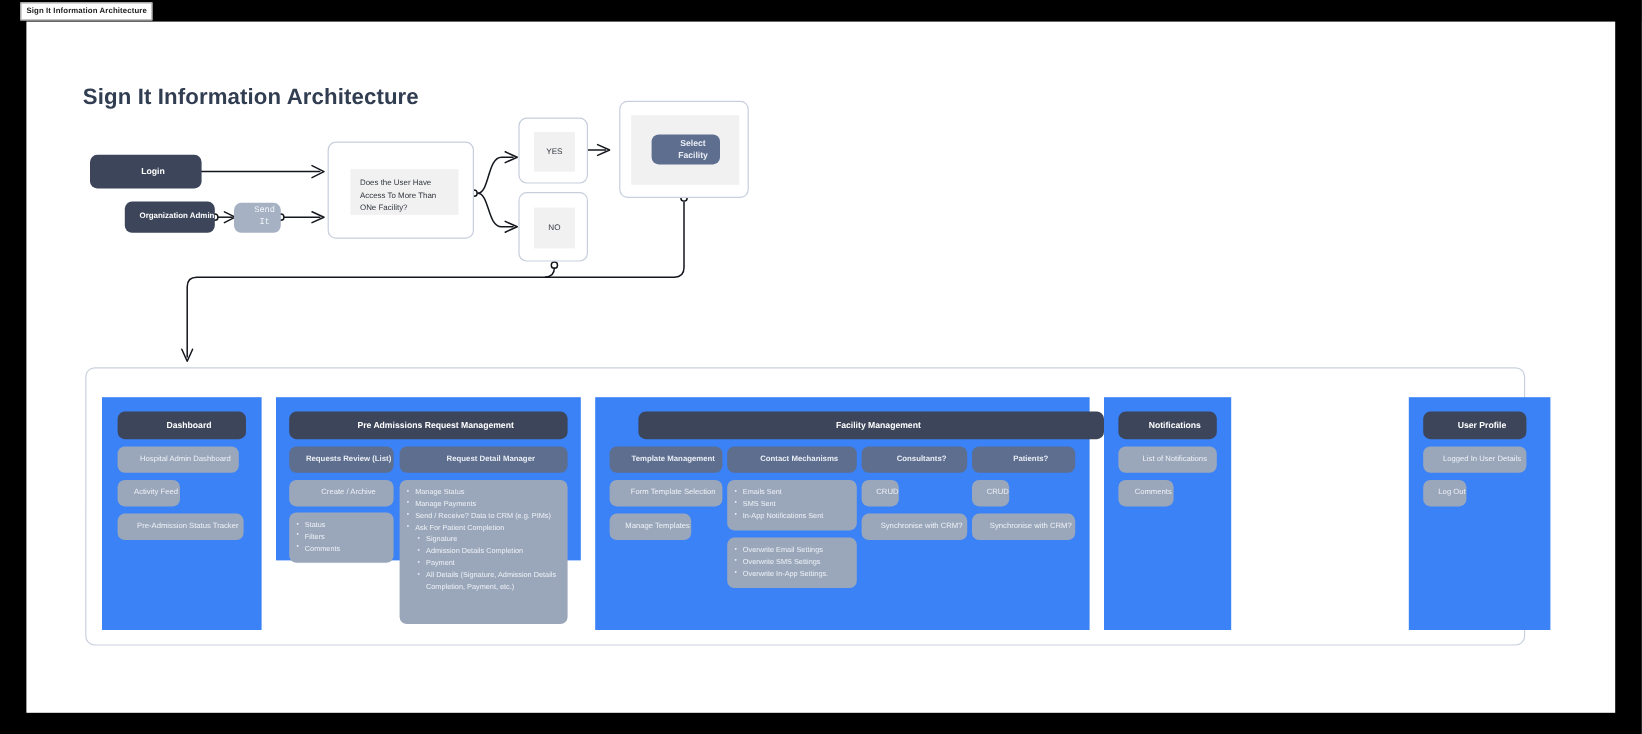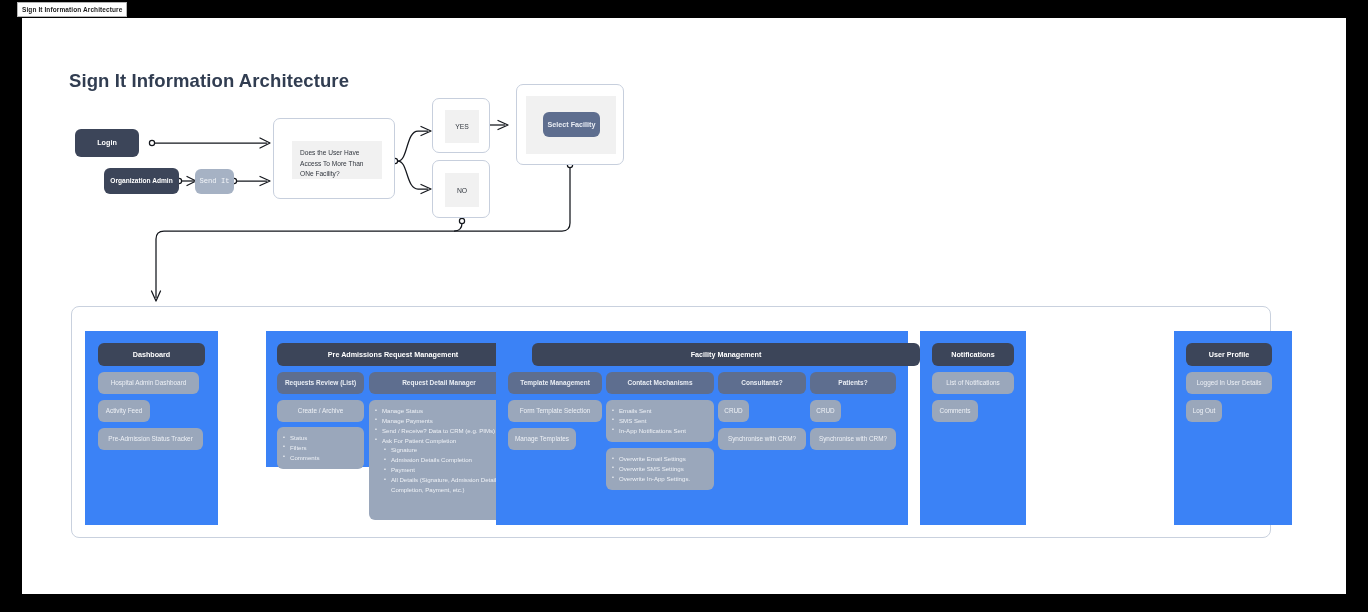--- a/index.html
+++ b/index.html
@@ -48,20 +48,21 @@
   }
 
   
   .node {
     position: absolute;
     display: flex; align-items: center; justify-content: center;
     border-radius: 6px;
     font-size: 7.2px;
     text-align: center;
     line-height: 1.35;
+    padding-left: 12px;
   }
   .node-dark {
     background: #3c4559;
     color: #ffffff;
     font-weight: bold;
   }
   .node-mid {
     background: #5e6e8f;
     color: #e9edf4;
     font-weight: bold;
@@ -187,21 +188,21 @@
       <path class="wire" d="M 476 102.5 L 486 107 L 476 111.5" stroke-linejoin="round" stroke-linecap="round"></path>
 
       <circle class="dot" cx="548" cy="147" r="2.6"></circle>
       <path class="wire" d="M 548 150 L 548 205 Q 548 213 540 213 L 142 213 Q 134 213 134 221 L 134 280"></path>
       <path class="wire" d="M 129.5 273 L 134 283 L 138.5 273" stroke-linejoin="round" stroke-linecap="round"></path>
 
       <circle class="dot" cx="440" cy="203" r="2.6"></circle>
       <path class="wire" d="M 440 206 L 440 205 Q 440 213 432 213"></path>
     </svg>
 
-    <div class="node node-dark" style="left:53px; top:111px; width:64px; height:28px;text-align:center;">
+    <div class="node node-dark" style="left:53px; top:111px; width:93px; height:28px;text-align:center;">
       <span>Login</span>
     </div>
 
     <div class="node node-dark" style="left:82px; top:150px; width:75px; height:26px; font-size:6.6px;">
       <span>Organization Admin</span>
     </div>
 
     <div class="node node-light-b" style="left:173px; top:151px; width:39px; height:25px;">
       <span>Send It</span>
     </div>
@@ -235,21 +236,21 @@
           <span>Hospital Admin Dashboard</span>
         </div>
         <div class="node node-light" style="left:13px; top:69px; width:52px; height:22px; font-size:6.4px;">
           <span>Activity Feed</span>
         </div>
         <div class="node node-light" style="left:13px; top:97px; width:105px; height:22px; font-size:6.4px;">
           <span>Pre-Admission Status Tracker</span>
         </div>
       </div>
 
-      <div class="col" style="left:158px; width:254px; height:136px;margin-left:36px;">
+      <div class="col" style="left:158px; width:254px; height:136px;">
         <div class="node node-dark" style="left:11px; top:12px; width:232px; height:23px;">
           <span>Pre Admissions Request Management</span>
         </div>
 
         <div class="node node-mid" style="left:11px; top:41px; width:87px; height:22px; font-size:6.5px;">
           <span>Requests Review (List)</span>
         </div>
         <div class="node node-light" style="left:11px; top:69px; width:87px; height:22px; font-size:6.4px;">
           <span>Create / Archive</span>
         </div>

